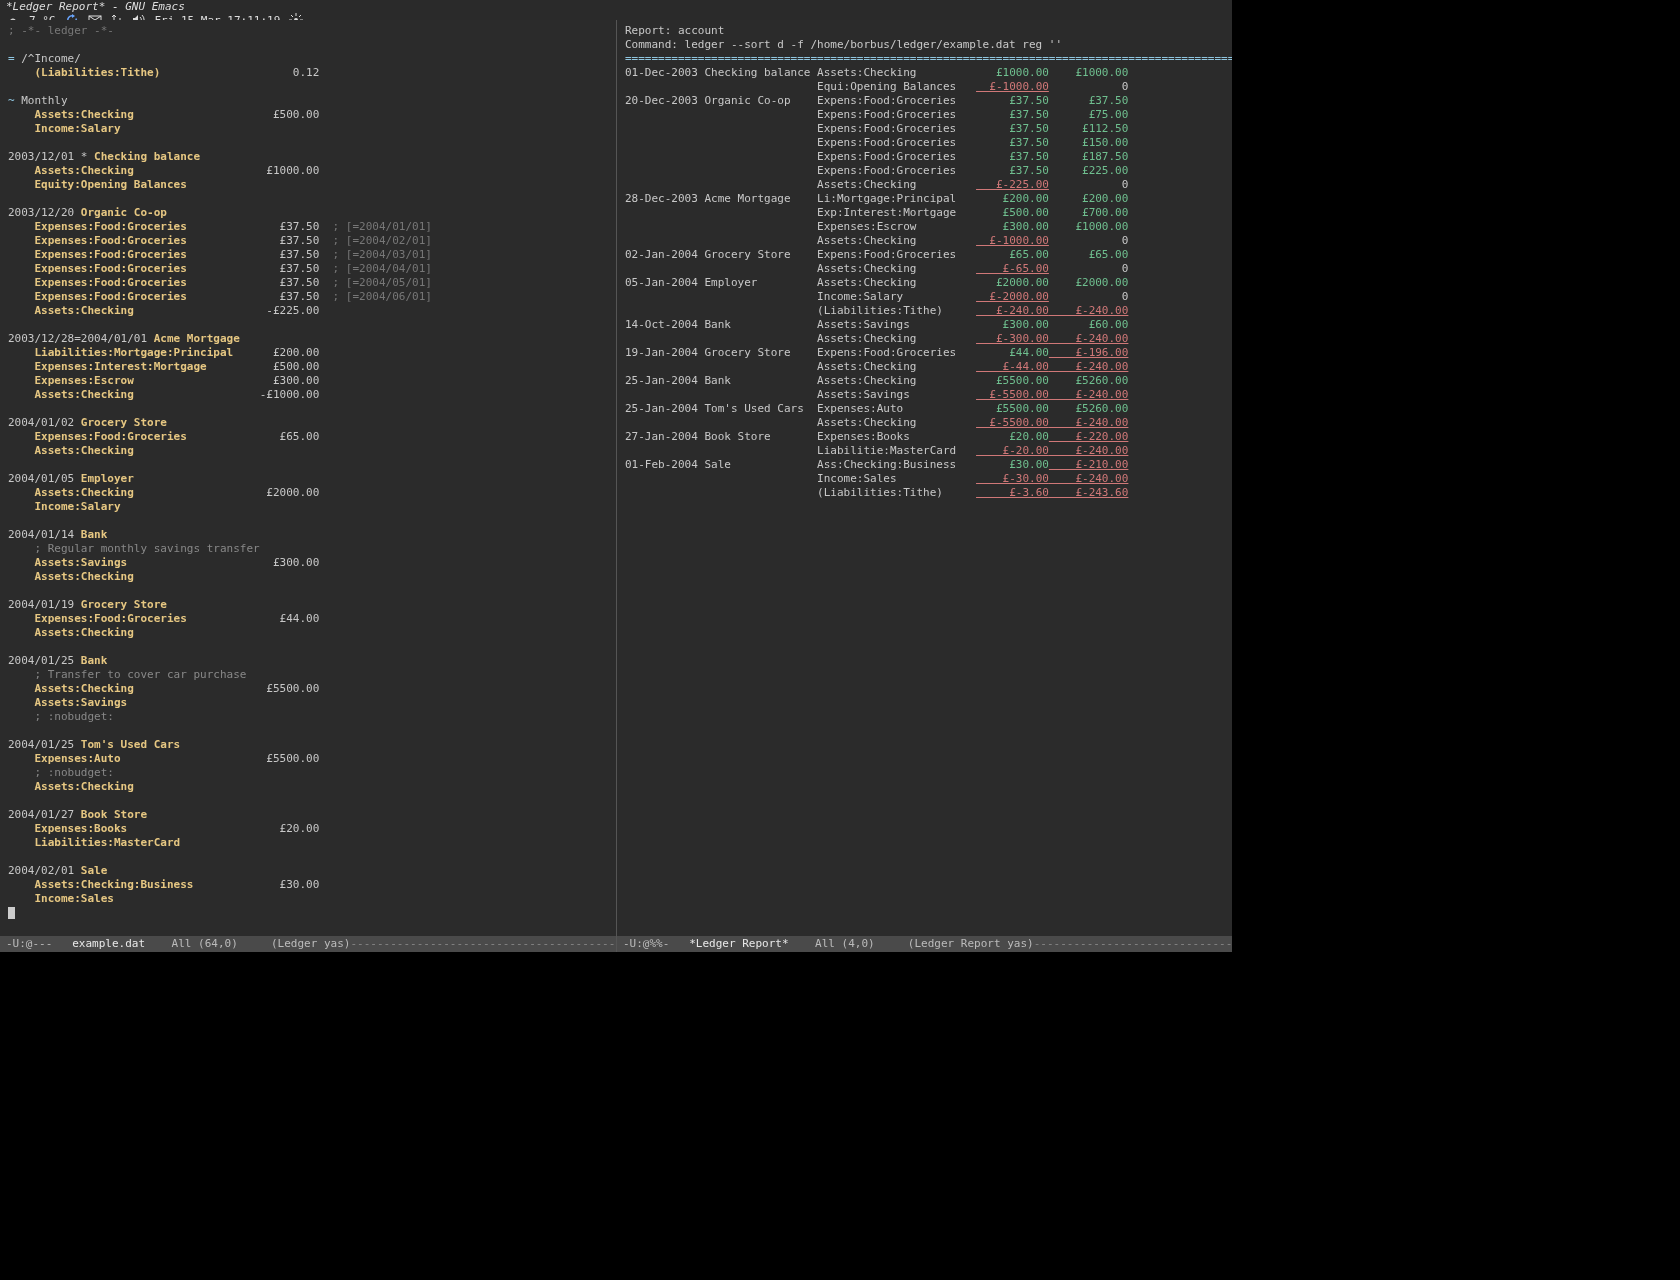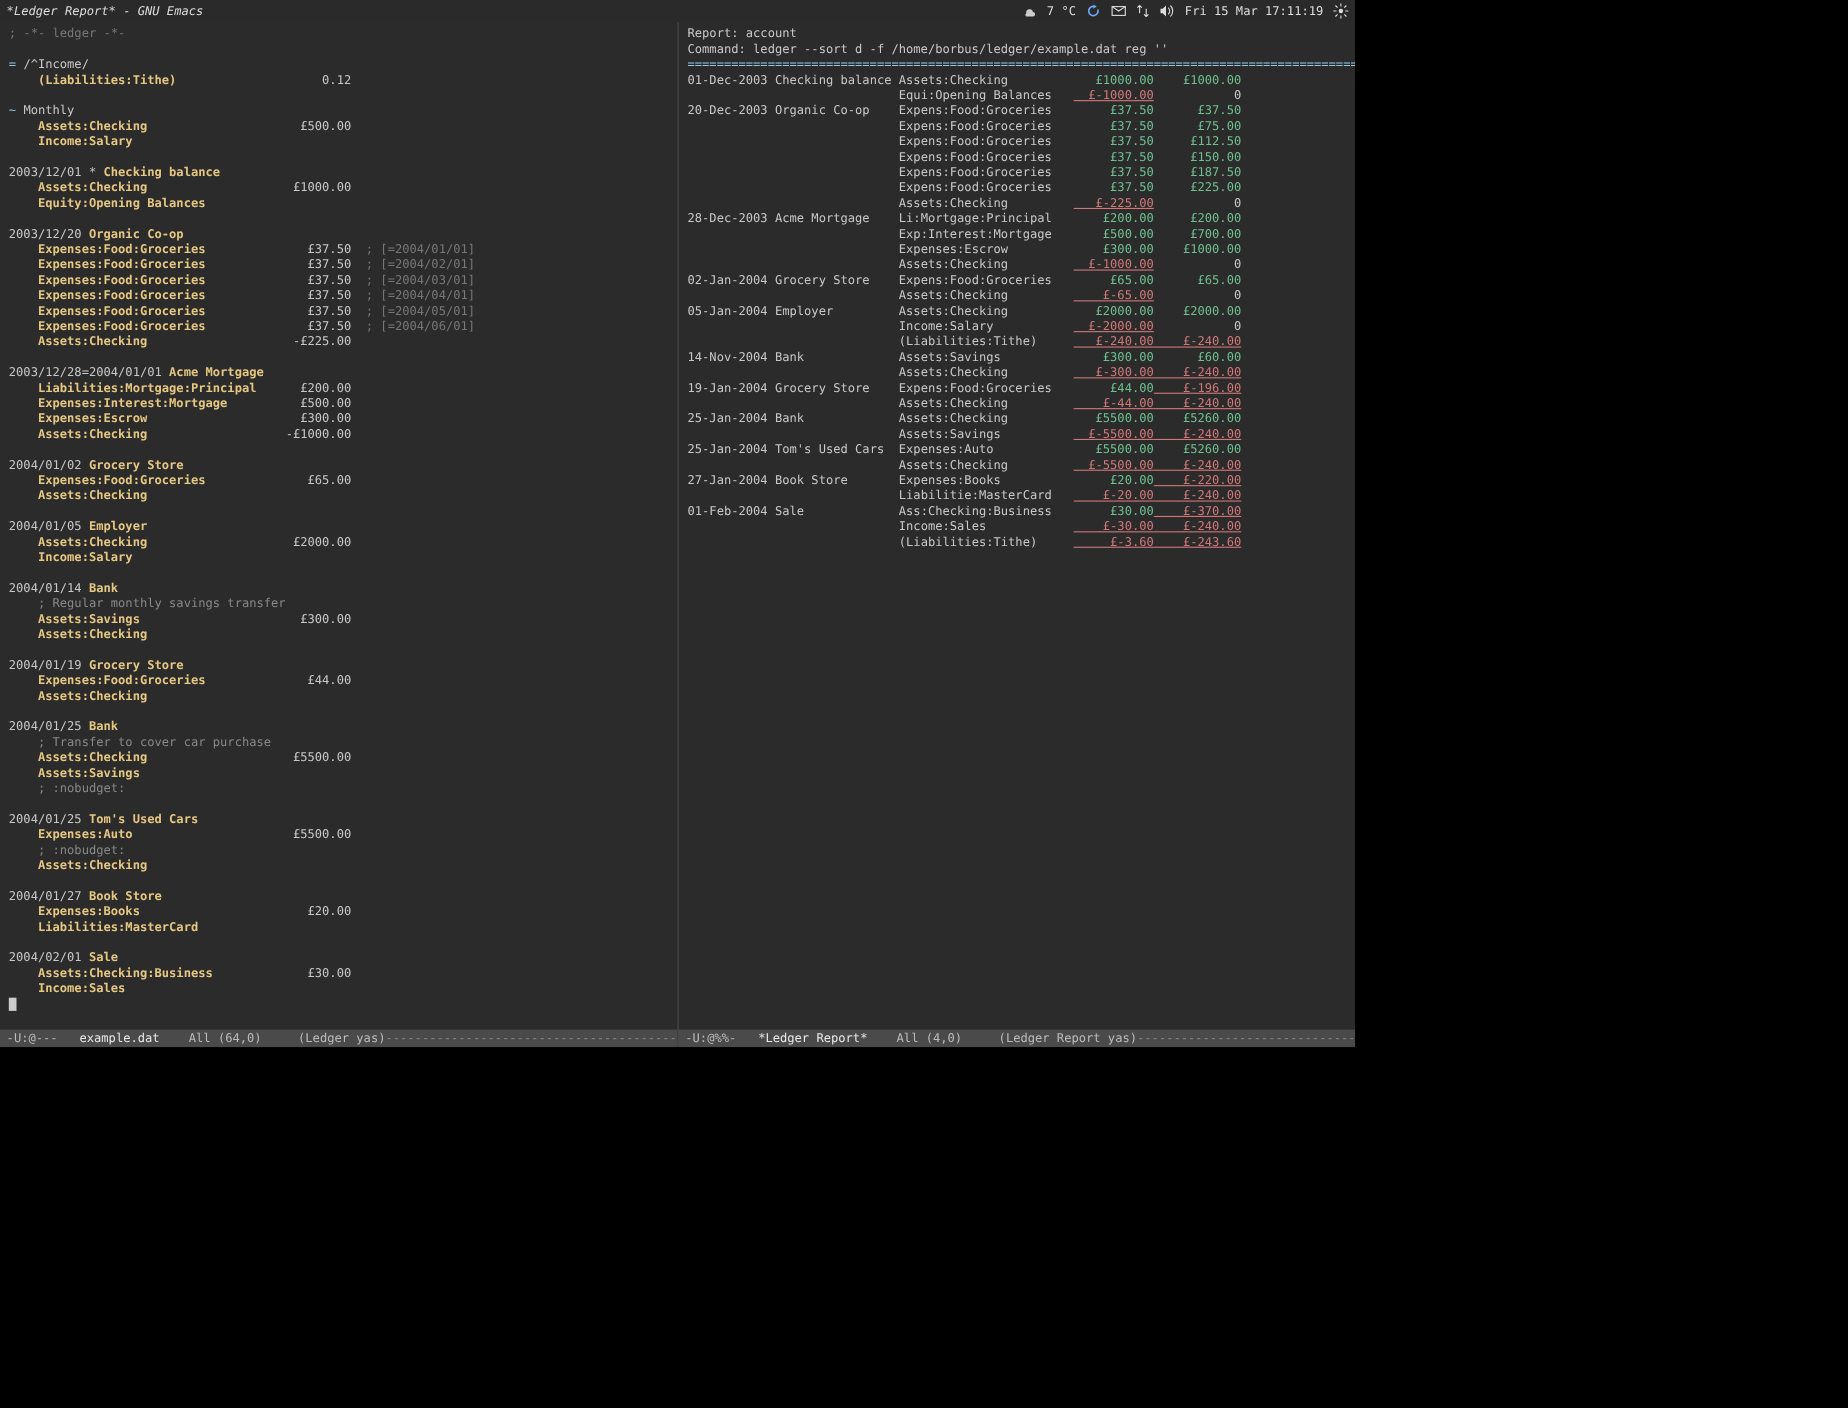--- a/index.html
+++ b/index.html
@@ -9,25 +9,26 @@
     font-size: 11px;
     color: #c8c8c8;
     width: 1232px;
     height: 952px;
     overflow: hidden;
   }
   .titlebar {
     background: #2a2a2a;
     height: 20px;
     display: flex;
-    align-items: center;
+    align-items: flex-start;
     justify-content: space-between;
     padding: 0 6px;
     color: #ddd;
     font-size: 11px;
+    flex-direction: column;
   }
   .titlebar-left { font-style: italic; }
   .titlebar-right { display: flex; align-items: center; gap: 9px; }
   .titlebar-right .ico { display:inline-flex; align-items:center; }
   .workspace {
     display: flex;
     height: calc(100% - 20px);
     background: #1e1e1e;
   }
   .pane {
@@ -219,31 +220,31 @@
 <span class="rdate">            </span><span class="rpayee">                 </span><span class="racct">Assets:Checking         </span><span class="neg">   £-225.00</span><span class="zero">           0</span>
 <span class="rdate">28-Dec-2003 </span><span class="rpayee">Acme Mortgage    </span><span class="racct">Li:Mortgage:Principal   </span><span class="pos">    £200.00</span><span class="pos">     £200.00</span>
 <span class="rdate">            </span><span class="rpayee">                 </span><span class="racct">Exp:Interest:Mortgage   </span><span class="pos">    £500.00</span><span class="pos">     £700.00</span>
 <span class="rdate">            </span><span class="rpayee">                 </span><span class="racct">Expenses:Escrow         </span><span class="pos">    £300.00</span><span class="pos">    £1000.00</span>
 <span class="rdate">            </span><span class="rpayee">                 </span><span class="racct">Assets:Checking         </span><span class="neg">  £-1000.00</span><span class="zero">           0</span>
 <span class="rdate">02-Jan-2004 </span><span class="rpayee">Grocery Store    </span><span class="racct">Expens:Food:Groceries   </span><span class="pos">     £65.00</span><span class="pos">      £65.00</span>
 <span class="rdate">            </span><span class="rpayee">                 </span><span class="racct">Assets:Checking         </span><span class="neg">    £-65.00</span><span class="zero">           0</span>
 <span class="rdate">05-Jan-2004 </span><span class="rpayee">Employer         </span><span class="racct">Assets:Checking         </span><span class="pos">   £2000.00</span><span class="pos">    £2000.00</span>
 <span class="rdate">            </span><span class="rpayee">                 </span><span class="racct">Income:Salary           </span><span class="neg">  £-2000.00</span><span class="zero">           0</span>
 <span class="rdate">            </span><span class="rpayee">                 </span><span class="racct">(Liabilities:Tithe)     </span><span class="neg">   £-240.00</span><span class="neg">    £-240.00</span>
-<span class="rdate">14-Nov-2004 </span><span class="rpayee">Bank             </span><span class="racct">Assets:Savings          </span><span class="pos">    £300.00</span><span class="pos">      £60.00</span>
+<span class="rdate">14-Oct-2004 </span><span class="rpayee">Bank             </span><span class="racct">Assets:Savings          </span><span class="pos">    £300.00</span><span class="pos">      £60.00</span>
 <span class="rdate">            </span><span class="rpayee">                 </span><span class="racct">Assets:Checking         </span><span class="neg">   £-300.00</span><span class="neg">    £-240.00</span>
 <span class="rdate">19-Jan-2004 </span><span class="rpayee">Grocery Store    </span><span class="racct">Expens:Food:Groceries   </span><span class="pos">     £44.00</span><span class="neg">    £-196.00</span>
 <span class="rdate">            </span><span class="rpayee">                 </span><span class="racct">Assets:Checking         </span><span class="neg">    £-44.00</span><span class="neg">    £-240.00</span>
 <span class="rdate">25-Jan-2004 </span><span class="rpayee">Bank             </span><span class="racct">Assets:Checking         </span><span class="pos">   £5500.00</span><span class="pos">    £5260.00</span>
 <span class="rdate">            </span><span class="rpayee">                 </span><span class="racct">Assets:Savings          </span><span class="neg">  £-5500.00</span><span class="neg">    £-240.00</span>
 <span class="rdate">25-Jan-2004 </span><span class="rpayee">Tom's Used Cars  </span><span class="racct">Expenses:Auto           </span><span class="pos">   £5500.00</span><span class="pos">    £5260.00</span>
 <span class="rdate">            </span><span class="rpayee">                 </span><span class="racct">Assets:Checking         </span><span class="neg">  £-5500.00</span><span class="neg">    £-240.00</span>
 <span class="rdate">27-Jan-2004 </span><span class="rpayee">Book Store       </span><span class="racct">Expenses:Books          </span><span class="pos">     £20.00</span><span class="neg">    £-220.00</span>
 <span class="rdate">            </span><span class="rpayee">                 </span><span class="racct">Liabilitie:MasterCard   </span><span class="neg">    £-20.00</span><span class="neg">    £-240.00</span>
-<span class="rdate">01-Feb-2004 </span><span class="rpayee">Sale             </span><span class="racct">Ass:Checking:Business   </span><span class="pos">     £30.00</span><span class="neg">    £-370.00</span>
+<span class="rdate">01-Feb-2004 </span><span class="rpayee">Sale             </span><span class="racct">Ass:Checking:Business   </span><span class="pos">     £30.00</span><span class="neg">    £-210.00</span>
 <span class="rdate">            </span><span class="rpayee">                 </span><span class="racct">Income:Sales            </span><span class="neg">    £-30.00</span><span class="neg">    £-240.00</span>
 <span class="rdate">            </span><span class="rpayee">                 </span><span class="racct">(Liabilities:Tithe)     </span><span class="neg">     £-3.60</span><span class="neg">    £-243.60</span>
 </div>
     <div class="modeline">
       <span>-U:@%%-</span>&nbsp;&nbsp;
       <span class="buf">*Ledger Report*</span>&nbsp;&nbsp;&nbsp;
       <span>All (4,0)</span>&nbsp;&nbsp;&nbsp;&nbsp;
       <span>(Ledger Report yas)</span><span class="dashfill">------------------------------------------------</span>
     </div>
   </div>

